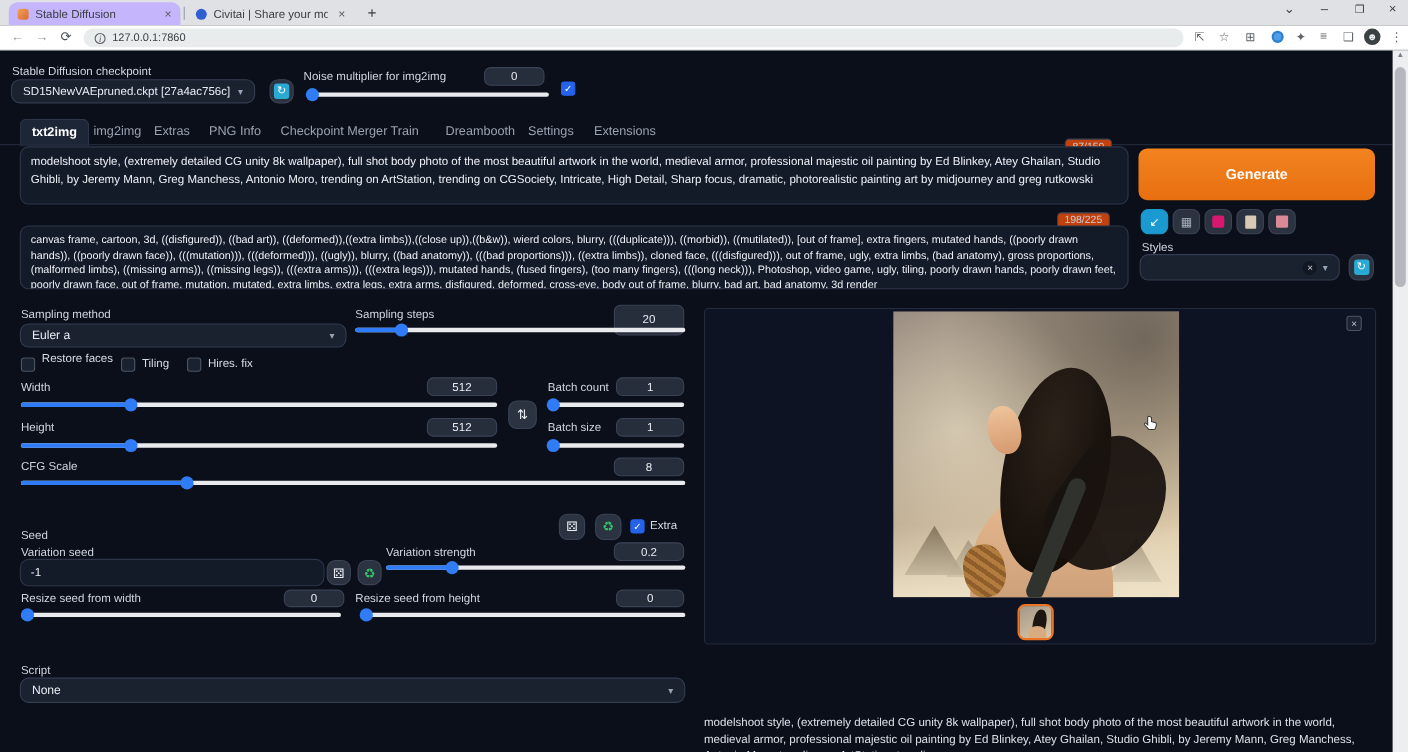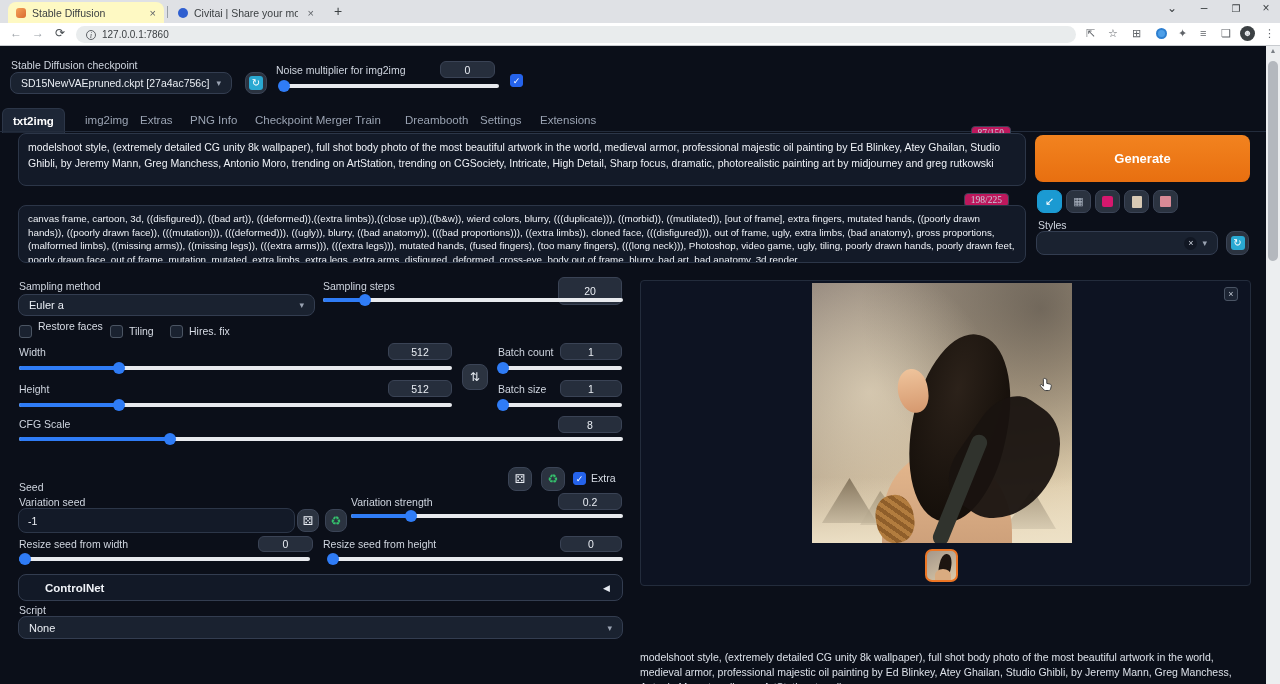--- a/index.html
+++ b/index.html
@@ -5,21 +5,21 @@
   * { margin:0; padding:0; box-sizing:border-box; }
   html,body { width:1280px; height:684px; overflow:hidden; background:#0b0f19;
     font-family:"Liberation Sans", sans-serif; }
   .abs { position:absolute; }
 
   
   #chrome { position:absolute; left:0; top:0; width:1280px; height:46px; }
   #tabstrip { position:absolute; left:0; top:0; width:1280px; height:23px; background:#dfe1e5; }
   .btab { position:absolute; top:2px; height:21px; border-radius:8px 8px 0 0; display:flex; align-items:center;
     font-size:10.5px; color:#3c4043; padding:0 8px; }
-  .btab.active { background:#fef9c3; }
+  .btab.active { background:#c4b5fd; }
   .btab .fav { width:10px; height:10px; border-radius:3px; margin-right:6px; flex:0 0 auto; }
   .btab .ttl { white-space:nowrap; overflow:hidden; max-width:108px; }
   .btab .x { margin-left:auto; padding-left:10px; color:#5f6368; font-size:11px; }
   .tabdiv { position:absolute; top:6px; width:1px; height:12px; background:#9aa0a6; }
   .newtab { position:absolute; top:3px; font-size:14px; color:#3c4043; }
   .winctl { position:absolute; top:1px; font-size:12px; color:#3c4043; width:28px; text-align:center; }
   #toolbar { position:absolute; left:0; top:23px; width:1280px; height:23px; background:#ffffff; border-bottom:1px solid #c8cbcf; }
   .navic { position:absolute; top:3px; font-size:12px; color:#707579; }
   #omnibox { position:absolute; left:76px; top:3px; width:1000px; height:17px; border-radius:9px; background:#e9eced;
     display:flex; align-items:center; font-size:10px; color:#3c4043; padding:0 10px; }
@@ -46,22 +46,22 @@
   .dd { position:absolute; background:#1a2230; border:1px solid #333d50; border-radius:8px; color:#e9edf3;
     font-size:11px; display:flex; align-items:center; justify-content:space-between; padding:0 10px; }
   .dd .arr { color:#9aa3b2; font-size:9px; }
   .cb { position:absolute; width:13px; height:13px; border:1px solid #4b5563; border-radius:3px; background:#1a2230; }
   .cb.checked { background:#2563eb; border-color:#2563eb; color:#fff; font-size:9px; text-align:center; line-height:13px; }
   .cblbl { position:absolute; font-size:10.5px; color:#d7dce5; }
   .iconbtn { position:absolute; background:#2b3340; border:1px solid #3b4456; border-radius:8px;
     display:flex; align-items:center; justify-content:center; font-size:12px; color:#e9edf3; }
   .textbox { position:absolute; background:#131a28; border:1px solid #2c3648; border-radius:8px; color:#eef1f6;
     font-size:10.5px; line-height:1.5; padding:6px 9px; overflow:hidden; }
-  .counter { position:absolute; background:#be185d; border:1px solid #3a4355; border-radius:4px; color:#c7cedb;
-    font-size:9.5px; padding:1px 6px;font-family:Liberation Serif, serif; }
+  .counter { position:absolute; background:#c2410c; border:1px solid #3a4355; border-radius:4px; color:#c7cedb;
+    font-size:9.5px; padding:1px 6px; }
   .navtab { position:absolute; top:62px; font-size:11.5px; color:#9aa3b2; padding:6px 10px; }
   .navtab.active { color:#fff; font-weight:bold; background:#1d2636; border:1px solid #2c3648; border-bottom:none;
     border-radius:6px 6px 0 0; }
   .minibtn { width:25px; height:23px; border-radius:7px; background:#2b3340; border:1px solid #3b4456;
     display:flex; align-items:center; justify-content:center; font-size:11px; }
   .gallery-btn { flex:1; background:#4a5362; border-radius:8px; color:#eceff4; font-size:11.5px; display:flex;
     align-items:center; justify-content:center; text-align:center; line-height:1.35; padding:4px 6px; }
 
   
   #art { position:absolute; left:812px; top:237px; width:260px; height:260px; overflow:hidden; }
@@ -122,21 +122,21 @@
     <span style="background:#2aa9d2; color:#fff; width:14px; height:14px; border-radius:3px; font-size:10px; line-height:14px; text-align:center;">↻</span>
   </div>
   <div class="lbl" style="left:276px; top:18px;">Noise multiplier for img2img</div>
   <div class="valbox" style="left:440px; top:15px; width:55px; height:17px;">0</div>
   <div class="slider" style="left:280px; top:38px; width:219px;">
     <div class="fill" style="width:2%;"></div>
       <div class="knob" style="left:2%;"></div>
   </div>
   <div class="cb checked" style="left:510px; top:28px;">✓</div>
 
-  <div class="navtab active" style="left:2px;">txt2img</div>
+  <div class="navtab active" style="left:18px;">txt2img</div>
   <div class="navtab" style="left:75px;">img2img</div>
   <div class="navtab" style="left:130px;">Extras</div>
   <div class="navtab" style="left:180px;">PNG Info</div>
   <div class="navtab" style="left:245px;">Checkpoint Merger</div>
   <div class="navtab" style="left:345px;">Train</div>
   <div class="navtab" style="left:395px;">Dreambooth</div>
   <div class="navtab" style="left:470px;">Settings</div>
   <div class="navtab" style="left:530px;">Extensions</div>
   <div class="abs" style="left:0; top:85px; width:1266px; height:1px; background:#232c3c;"></div>
 
@@ -233,25 +233,20 @@
     <div class="fill" style="width:2%;"></div>
       <div class="knob" style="left:2%;"></div>
   </div>
   <div class="lbl" style="left:323px; top:492px;">Resize seed from height</div>
   <div class="valbox" style="left:560px; top:490px; width:62px; height:16px;">0</div>
   <div class="slider" style="left:330px; top:511px; width:293px;">
     <div class="fill" style="width:1%;"></div>
       <div class="knob" style="left:1%;"></div>
   </div>
 
-  <div class="abs" style="left:18px; top:528px; width:605px; height:27px; border:1px solid #333d50; border-radius:8px;
-    background:#121927; display:flex; align-items:center; justify-content:space-between; padding:0 12px 0 26px;">
-    <span style="font-size:11.5px; font-weight:bold; color:#f0f3f8;">ControlNet</span>
-    <span style="font-size:9px; color:#e6eaf1;">◀</span>
-  </div>
 
   <div class="lbl" style="left:19px; top:558px;">Script</div>
   <div class="dd" style="left:18px; top:570px; width:605px; height:23px;">
     <span>None</span>
     <span class="arr">▾</span>
   </div>
 
   <div class="abs" style="left:1035px; top:89px; width:215px; height:47px; border-radius:8px;
     background:linear-gradient(180deg,#f2831f,#e86f10); display:flex; align-items:center; justify-content:center;
     color:#fff; font-size:13px; font-weight:bold;">

